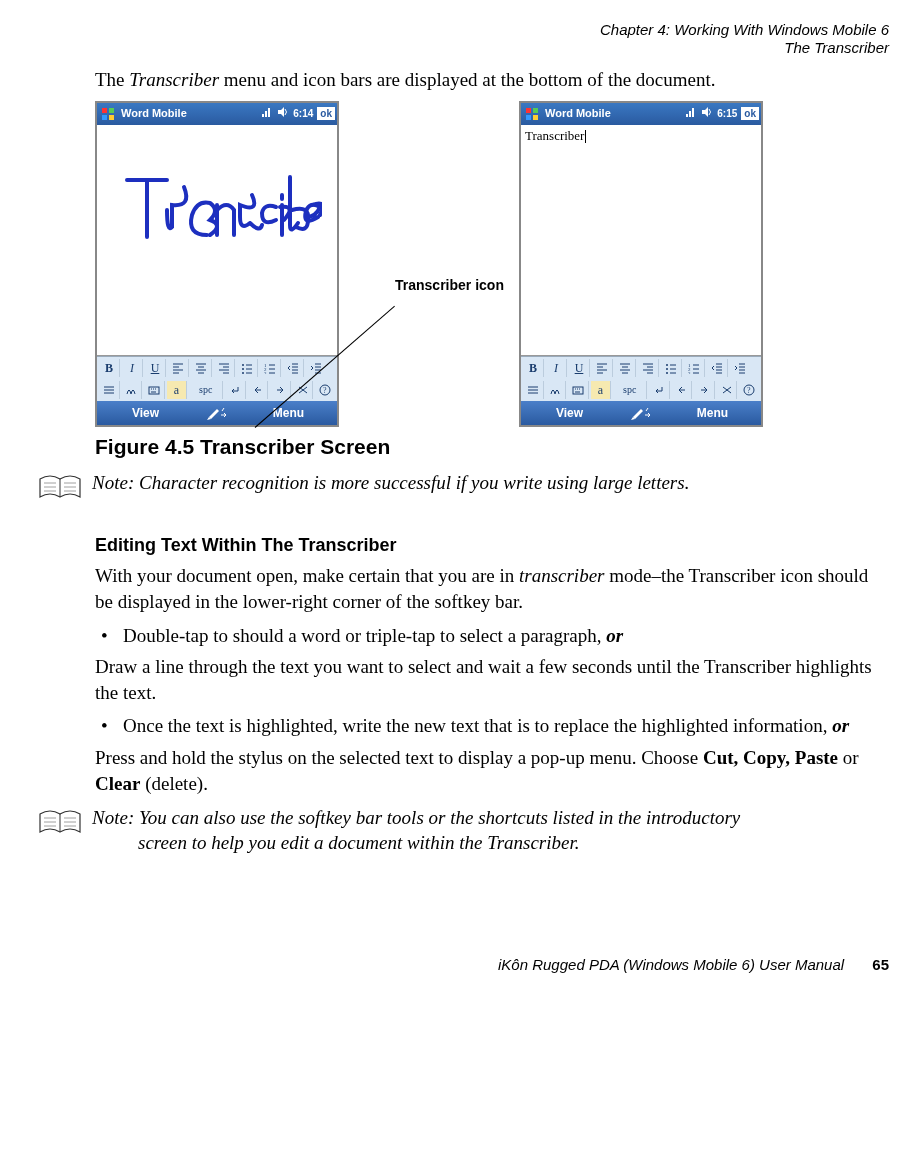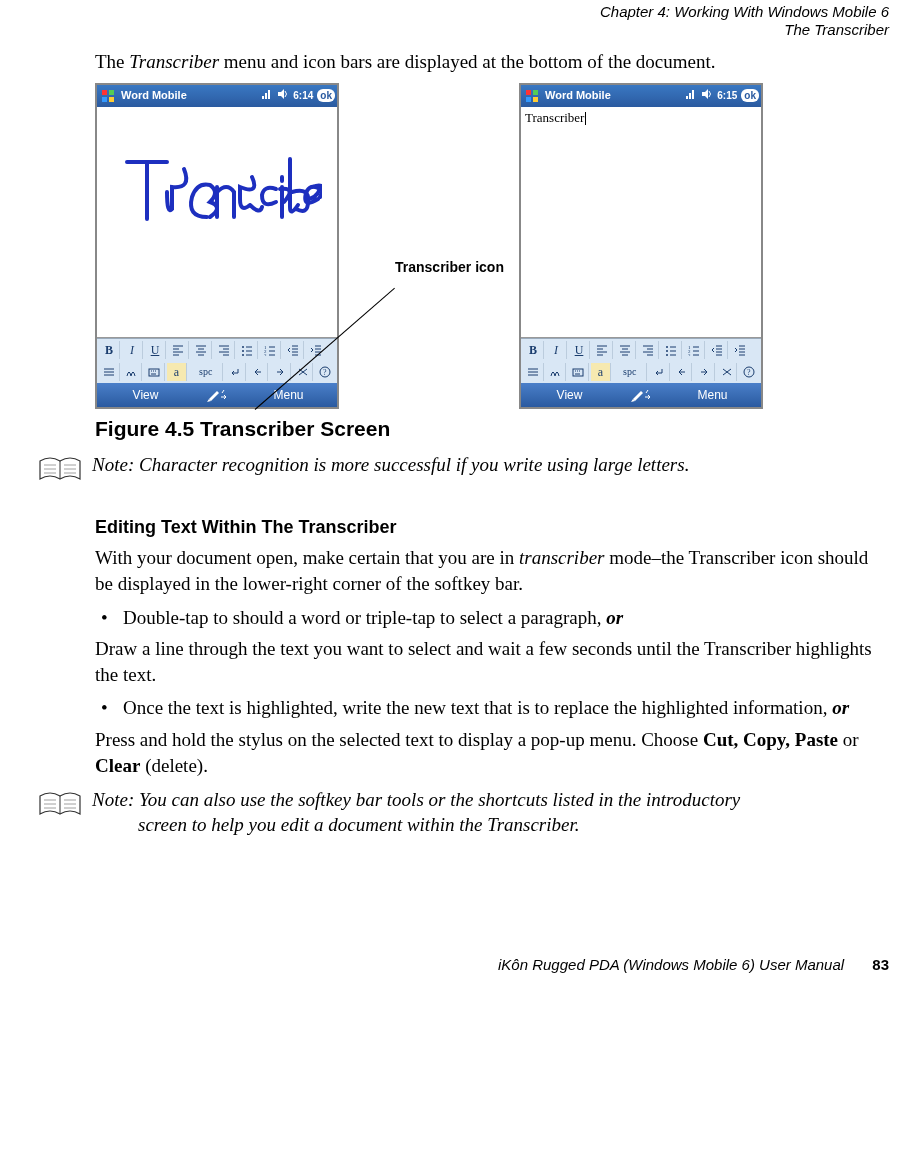--- a/index.html
+++ b/index.html
@@ -8,21 +8,21 @@
     font-family: "Times New Roman", Times, serif;
     background: #fff;
     color: #000;
     width: 909px;
   }
   .page {
     width: 909px;
     height: 991px;
     position: relative;
     box-sizing: border-box;
-    padding: 3px 20px 30px 20px;
+    padding: 21px 20px 30px 20px;
   }
   .header-right {
     text-align: right;
     font-family: "Trebuchet MS", "Verdana", sans-serif;
     font-style: italic;
     font-size: 15px;
     line-height: 1.2;
     margin-bottom: 10px;
   }
   .body-text {
@@ -59,21 +59,21 @@
   }
   .startflag {
     width: 18px; height: 18px;
     display: flex; align-items: center; justify-content: center;
   }
   .startflag svg { display:block; }
   .tb-title { flex: 1; }
   .tb-right { display:flex; align-items:center; gap:4px; font-size:10px;text-align:center;}
   .okbtn {
     background:#fff; color:#2a5aa0; font-weight:bold;
-    border-radius:6px; padding:0 3px; font-size:10px;
+    border-radius:0; padding:0 3px; font-size:10px;
   }
   .canvas {
     background: #fff;
     height: 230px;
     border-bottom: 1px solid #999;
     position: relative;
     overflow: hidden;
   }
   .typed {
     position:absolute; top:2px; left:4px;
@@ -104,21 +104,21 @@
     color:#1a3d6e;
     border-right: 1px solid #bcd;
   }
   .tbtn.small svg { display:block; }
   .tbtn.noborder { border-right: none; }
   .tbtn.wide { width: 34px; }
   .softkeybar {
     height: 24px;
     background: linear-gradient(#4a7fc9,#2a5aa0);
     display:flex; align-items:center;
-    color:#fff; font-weight:normal; font-size:12px;
+    color:#fff; font-weight:bold; font-size:12px;
   }
   .soft-left, .soft-right { flex:1; text-align:center; }
   .soft-mid {
     width: 46px; height:100%;
     display:flex; align-items:center; justify-content:center;
   }
   .pen-ic svg { display:block; }
   .callout-label {
     position: absolute;
     font-family: "Trebuchet MS","Verdana",sans-serif;
@@ -578,16 +578,16 @@
       </svg>
     </div>
     <div class="note-text">
       <span class="nlabel">Note:</span><span> You can also use the softkey bar tools or the shortcuts listed in the introductory </span><br>
       <span class="note-indent">screen to help you edit a document within the Transcriber.</span>
     </div>
   </div>
 
   <div class="footer">
     <span>iKôn Rugged PDA (Windows Mobile 6) User Manual</span>
-    <span class="pn">83</span>
+    <span class="pn">65</span>
   </div>
 
 </div>
 
 </body></html>

